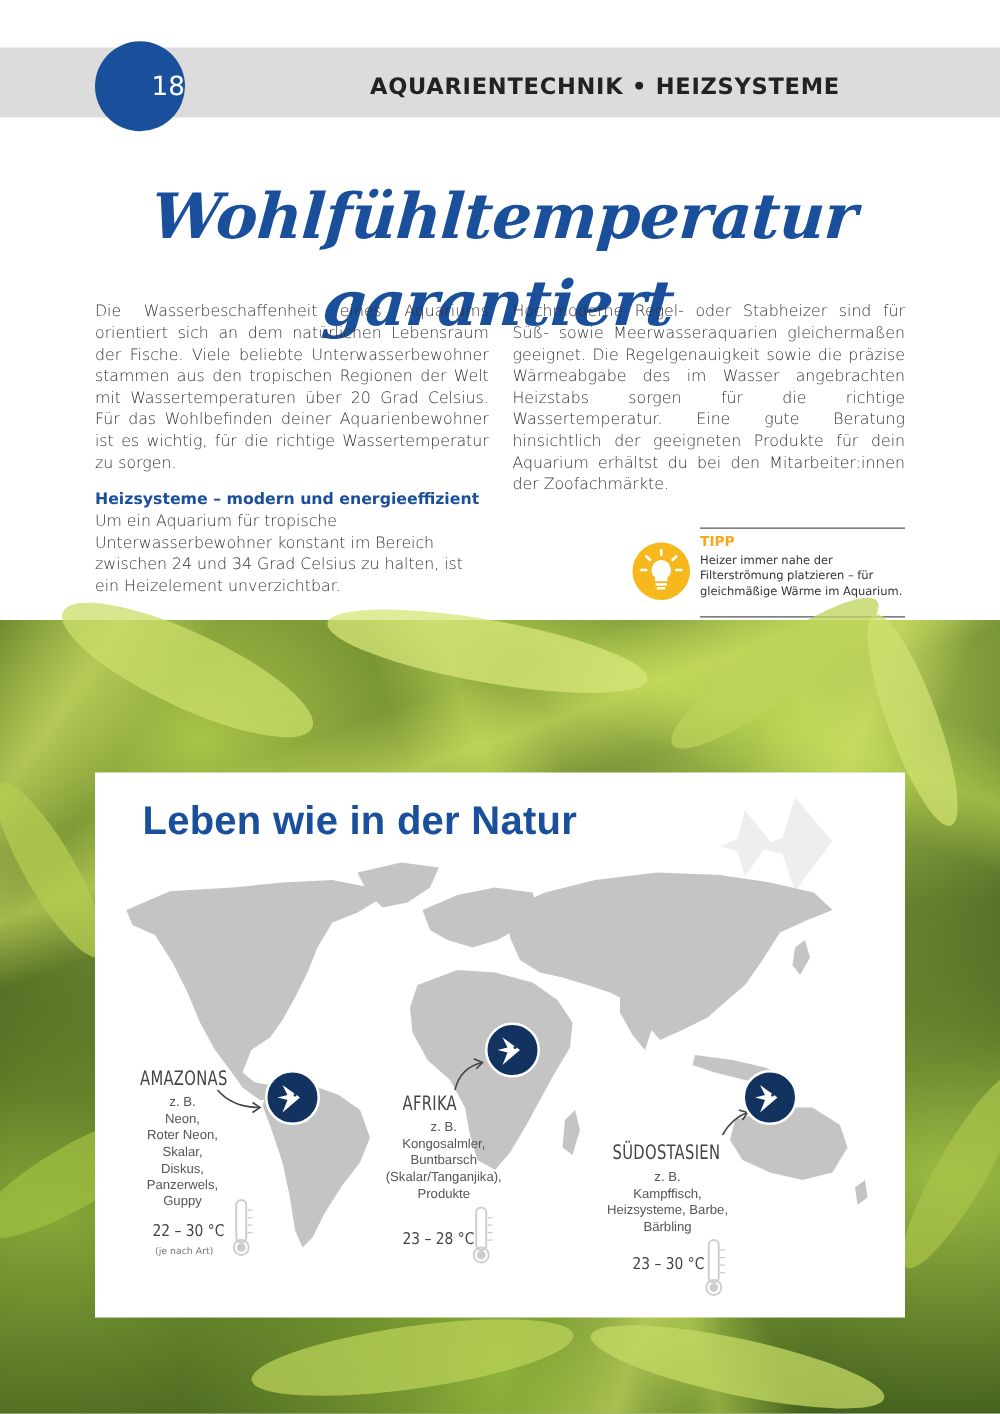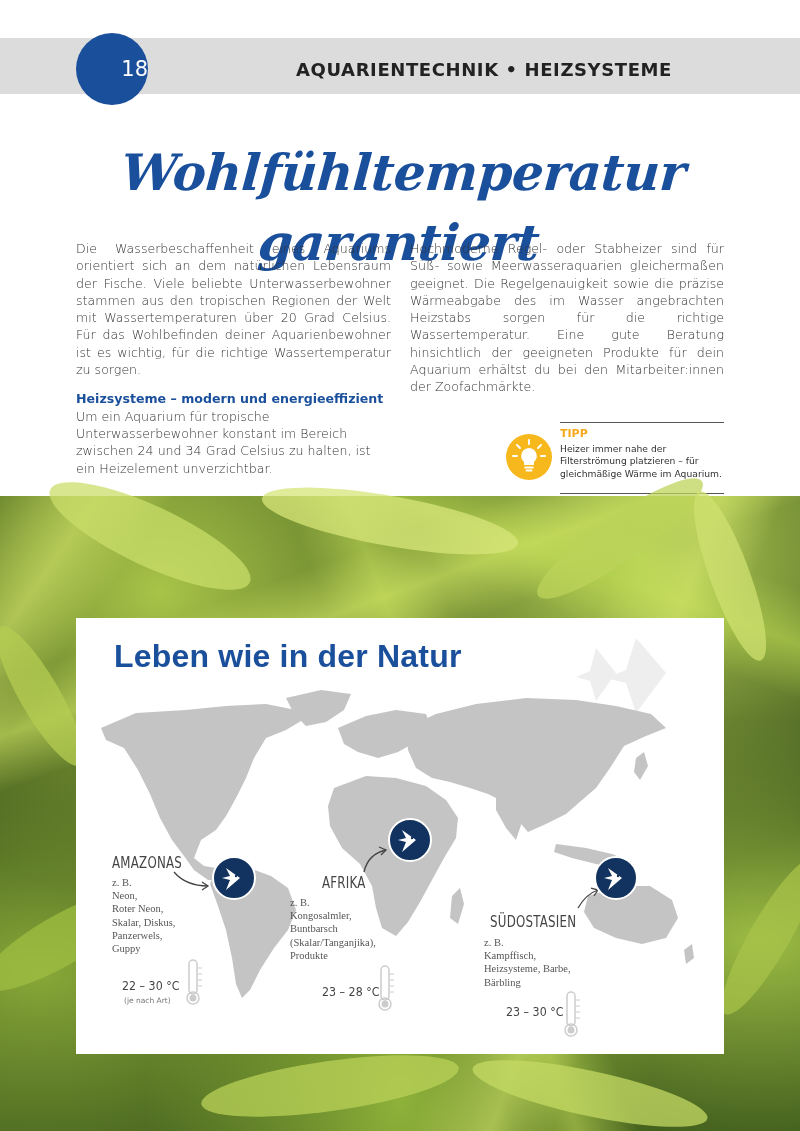--- a/index.html
+++ b/index.html
@@ -89,22 +89,22 @@
       font-family: "Liberation Sans", sans-serif; font-weight: 700; font-size: 32px;
       color: #1a4f9c; letter-spacing: 0.2px; margin-left: 19px;
     }
     .map-svg { position: absolute; left: 0; top: 0; }
 
     .region-name {
       position: absolute; font-family: "DejaVu Sans Condensed", "DejaVu Sans", sans-serif;
       font-size: 16px; color: #444; letter-spacing: 0.3px; transform: scaleX(0.82); transform-origin: left top;
     }
     .region-fish {
-      position: absolute; font-size: 10.5px; line-height: 13.2px; color: #555;
-      font-family: Liberation Serif, serif;
+      position: absolute; text-align: center; font-size: 10.5px; line-height: 13.2px; color: #555;
+      font-family: Liberation Sans, sans-serif;
     }
     .region-temp {
       position: absolute; font-size: 13px; color: #444; font-family: "DejaVu Sans", sans-serif;
       transform: scaleX(0.85); transform-origin: left top;
     }
     .region-note { position: absolute; font-size: 7.5px; color: #777; font-family: "DejaVu Sans", sans-serif; }
 
     .fish-marker {
       position: absolute; width: 44px; height: 44px; border-radius: 50%;
       background: #12335f; border: 2px solid #fff;

